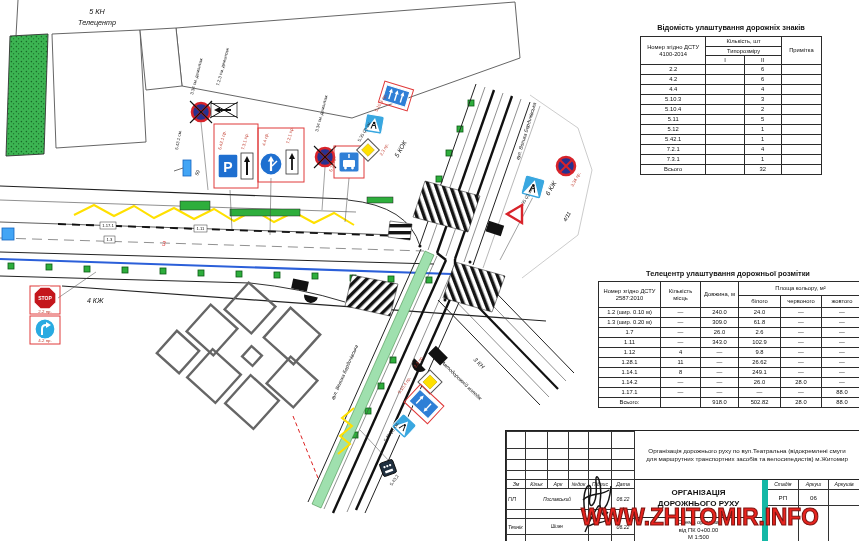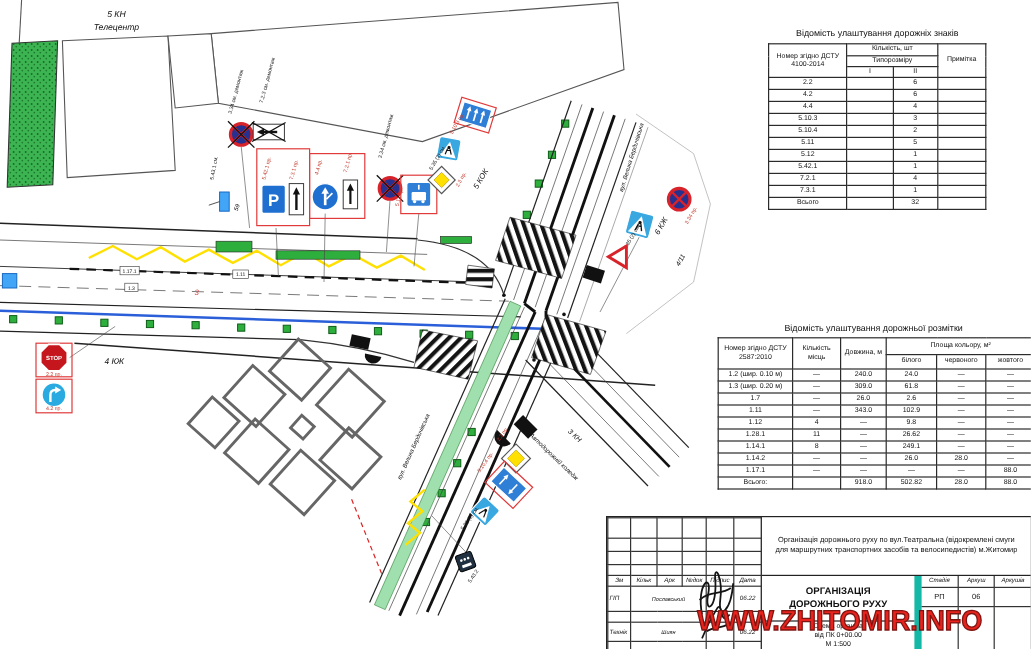--- a/index.html
+++ b/index.html
@@ -1,20 +1,20 @@
 <!DOCTYPE html>
 <html><head>
 <meta charset="utf-8">
 <style>
   html,body{margin:0;padding:0;}
   body{width:859px;height:541px;position:relative;background:#fff;overflow:hidden;
        font-family:"Liberation Sans",sans-serif;color:#111;}
   .map-svg{position:absolute;left:0;top:0;z-index:1;}
   
-  .tbl-title{position:absolute;text-align:center;font-size:7.4px;font-weight:400;z-index:5;}
+  .tbl-title{position:absolute;text-align:center;font-size:7.4px;font-weight:700;z-index:5;}
   table.dtab{border-collapse:collapse;table-layout:fixed;position:absolute;z-index:5;background:#fff;}
   table.dtab td{border:0.8px solid #2b2b2b;font-size:5.8px;text-align:center;padding:0;
       line-height:1.05;height:9px;overflow:hidden;white-space:nowrap;}
   #signs-title{left:640px;top:23px;width:182px;}
   #signs-table{left:640px;top:36px;width:182px;}
   #mark-title{left:598px;top:269px;width:260px;}
   #mark-table{left:598px;top:281px;width:260px;}
   
   .tblock{position:absolute;left:505px;top:430px;width:353px;height:110px;border:1.3px solid #222;
       display:flex;background:#fff;z-index:10;}
@@ -475,21 +475,21 @@
       </tr>
   <tr>
         <td>Всього</td>
         <td></td>
         <td>32</td>
         <td></td>
       </tr>
 </tbody>
   </table>
 
-<div class="tbl-title" id="mark-title">Відомість улаштування дорожньої розмітки</div>
+<div class="tbl-title" id="mark-title">Телецентр улаштування дорожньої розмітки</div>
 <table class="dtab" id="mark-table">
   <colgroup>
       <col style="width:62px">
       <col style="width:40px">
       <col style="width:38px">
       <col style="width:42px">
       <col style="width:41px">
       <col style="width:41px">
     </colgroup>
   <tbody>

